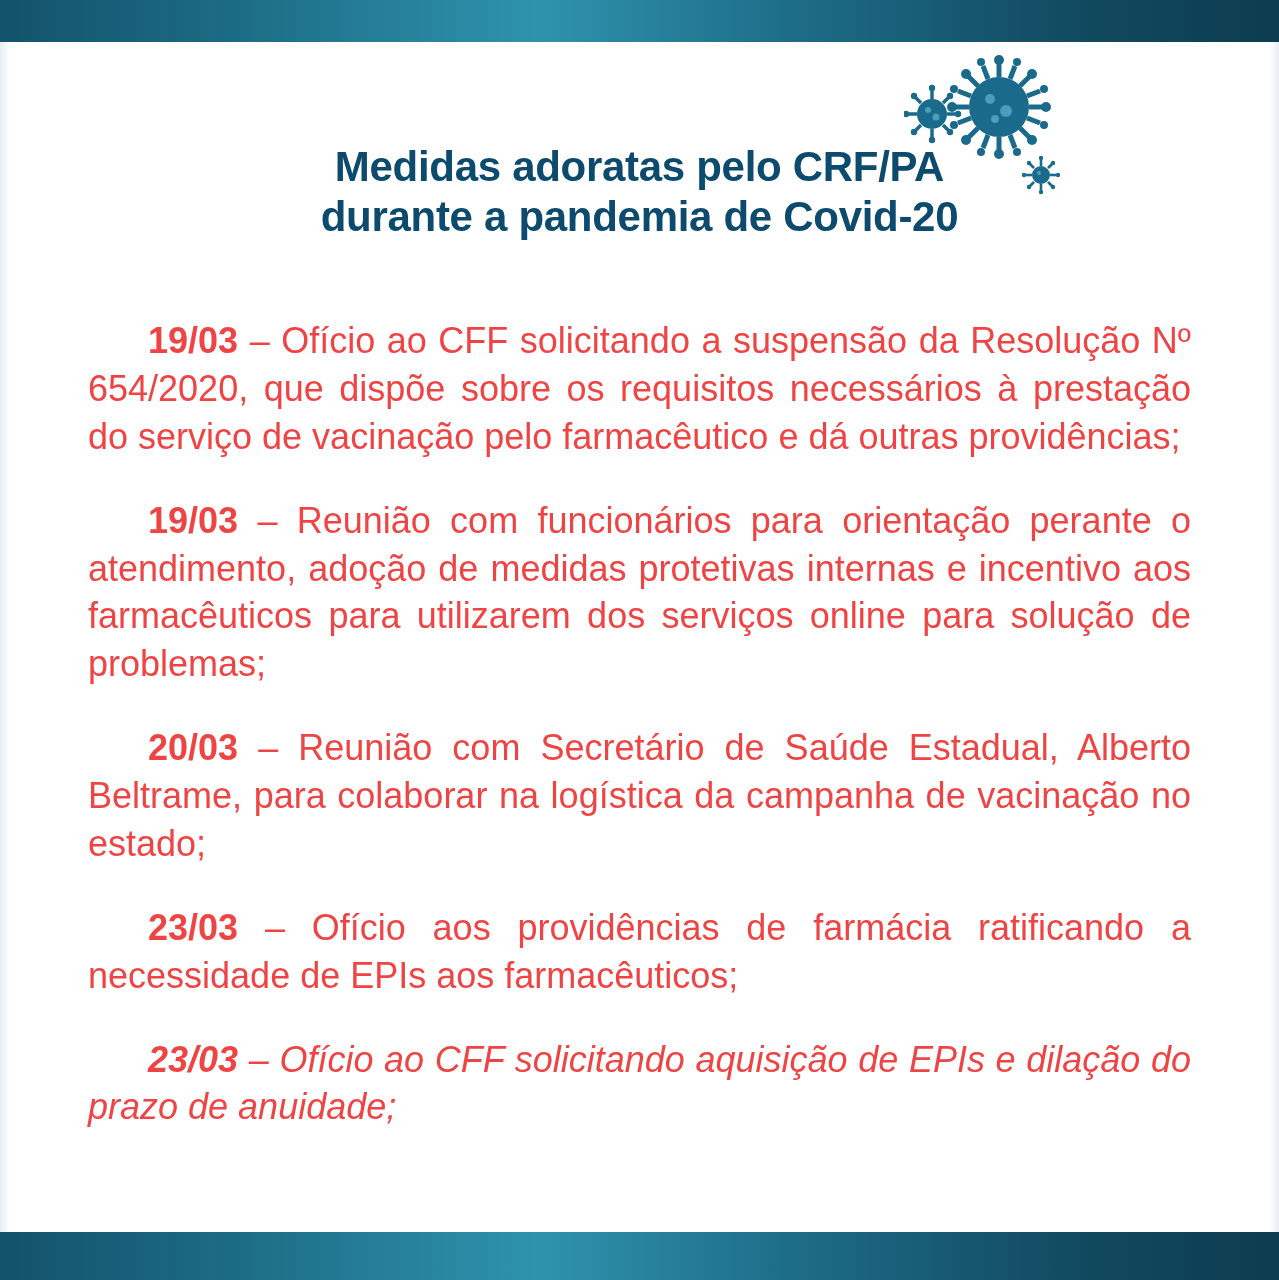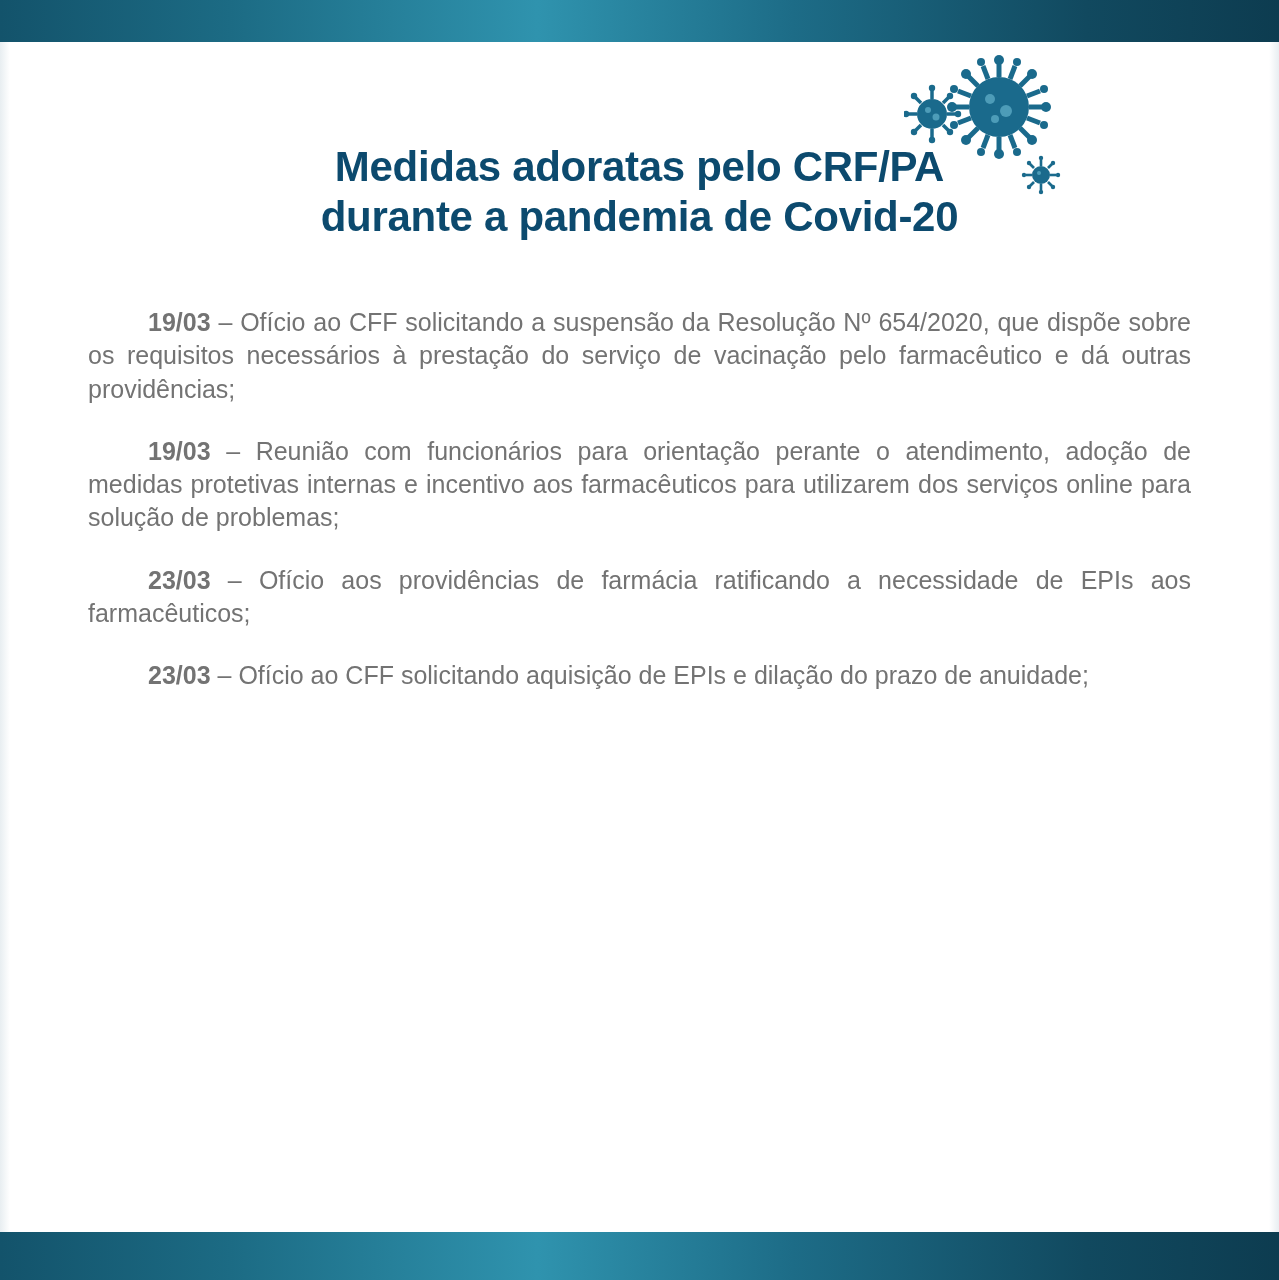--- a/index.html
+++ b/index.html
@@ -76,28 +76,28 @@
 
   .body-list {
     margin: 0;
     padding: 40px 78px 0 78px;
     position: relative;
     z-index: 2;
   }
   .item {
     text-align: justify;
     text-justify: inter-word;
-    color: #737373;
-    font-size: 25px;
+    color: #ef4444;
+    font-size: 36px;
     line-height: 1.33;
     margin-bottom: 29px;
     text-indent: 60px;
     font-weight: 400;
   }
-  .item:last-child { margin-bottom: 12px; }
+  .item:last-child { margin-bottom: 12px; font-style: italic; }
   .item .date {
     font-weight: bold;
   }
 </style>
 </head>
 <body>
 
 <div class="poster">
 
   <div class="bar bar-top"></div>
@@ -218,20 +218,25 @@
         <span class="date">19/03</span>
         <span>–</span>
         <span>Ofício ao CFF solicitando a suspensão da Resolução Nº 654/2020, que dispõe sobre os requisitos necessários à prestação do serviço de vacinação pelo farmacêutico e dá outras providências;</span>
       </p>
       <p class="item">
         <span class="date">19/03</span>
         <span>–</span>
         <span>Reunião com funcionários para orientação perante o atendimento, adoção de medidas protetivas internas e incentivo aos farmacêuticos para utilizarem dos serviços online para solução de problemas;</span>
       </p>
       <p class="item">
+        <span class="date">20/03</span>
+        <span>–</span>
+        <span>Reunião com Secretário de Saúde Estadual, Alberto Beltrame, para colaborar na logística da campanha de vacinação no estado;</span>
+      </p>
+      <p class="item">
         <span class="date">23/03</span>
         <span>–</span>
         <span>Ofício aos providências de farmácia ratificando a necessidade de EPIs aos farmacêuticos;</span>
       </p>
       <p class="item">
         <span class="date">23/03</span>
         <span>–</span>
         <span>Ofício ao CFF solicitando aquisição de EPIs e dilação do prazo de anuidade;</span>
       </p>
     </div>

